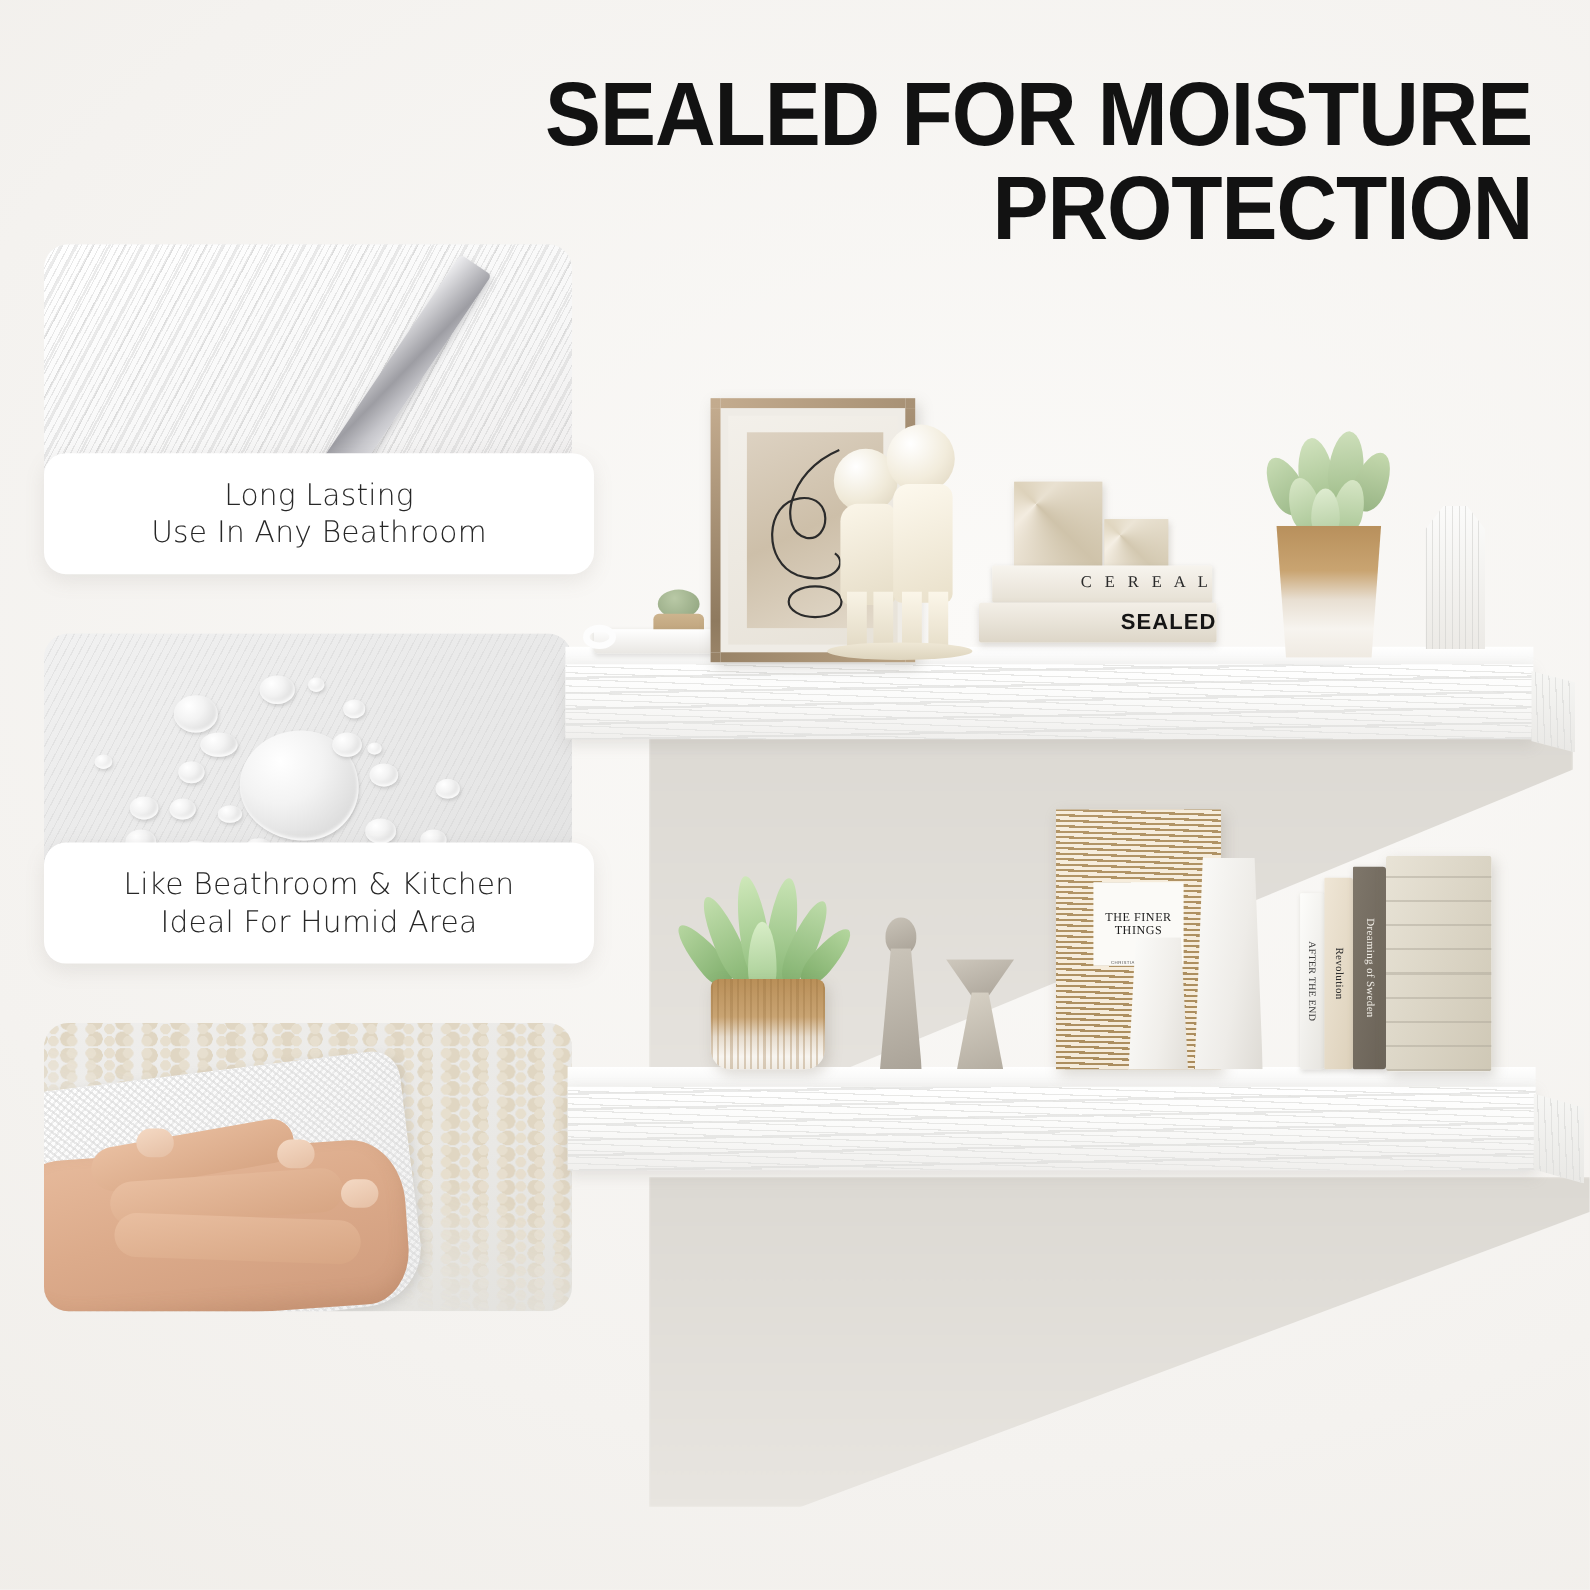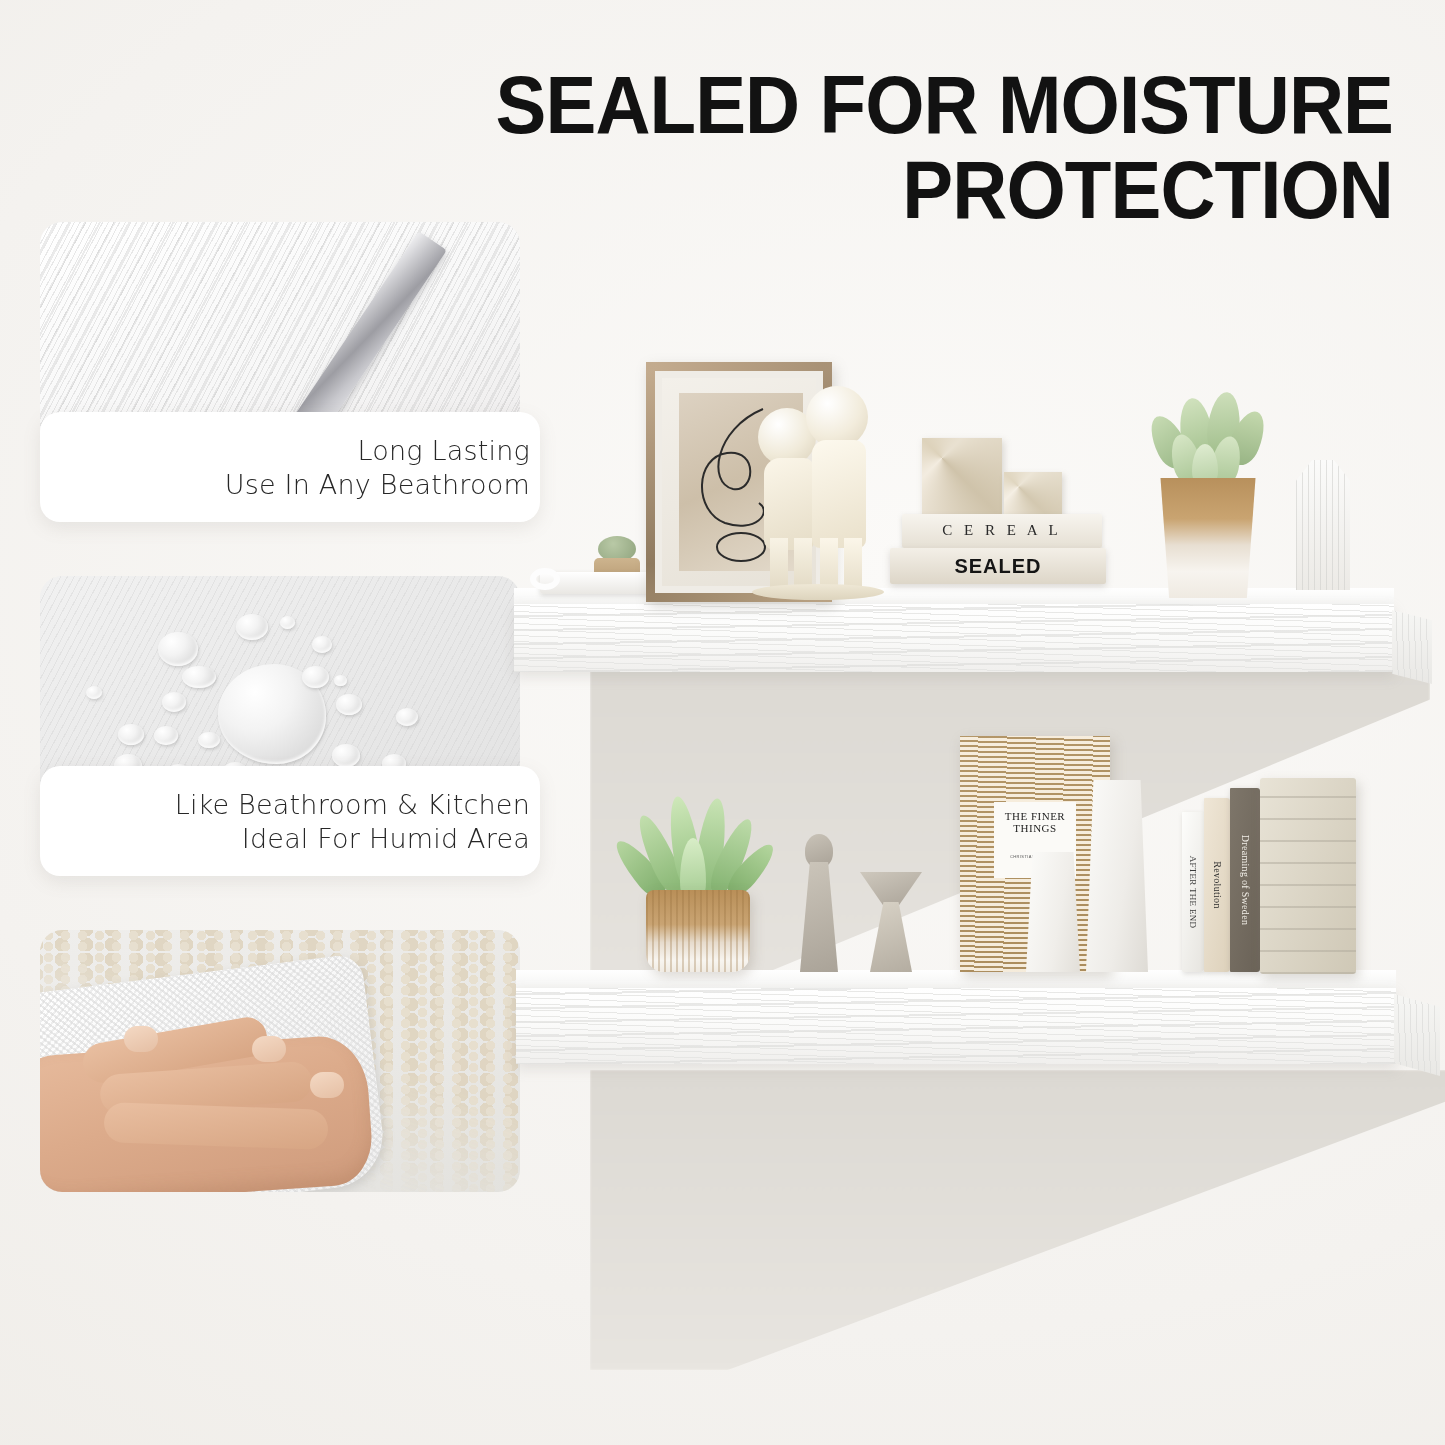--- a/index.html
+++ b/index.html
@@ -35,21 +35,21 @@
   .tile-card{
     position:relative;margin:-72px auto 0;width:480px;
     background:#ffffff;border-radius:20px;
     padding:22px 10px 20px;
     box-shadow:0 6px 18px rgba(120,115,108,.13);
     text-align:center;
     z-index:3;
   }
   .tile-card p{
     margin:0;font-size:27px;line-height:1.26;color:#272727;
-    font-family:"DejaVu Sans",sans-serif;font-weight:300;letter-spacing:.2px;text-align:right;
+    font-family:"DejaVu Sans",sans-serif;font-weight:300;letter-spacing:.2px;
   }
 
   
   .woodgrain{position:absolute;inset:0;
     background:
       repeating-linear-gradient(118deg, rgba(205,205,205,.45) 0px, rgba(205,205,205,.45) 1px, rgba(255,255,255,0) 1px, rgba(255,255,255,0) 5px),
       repeating-linear-gradient(118deg, rgba(186,186,186,.28) 0px, rgba(186,186,186,.28) 2px, rgba(255,255,255,0) 2px, rgba(255,255,255,0) 13px),
       linear-gradient(160deg,#ffffff 0%,#f7f7f7 55%,#eceaea 100%);
   }
   .driver{position:absolute;left:236px;top:-24px;width:34px;height:250px;
@@ -136,21 +136,21 @@
 
   .book{position:absolute;border-radius:2px;}
   .succ-leaf{position:absolute;border-radius:50% 50% 46% 46%/62% 62% 38% 38%;}
   .pot{position:absolute;}
   .vase{position:absolute;}
   .cyl{position:absolute;}
   .spine{position:absolute;border-radius:1px 3px 3px 1px;}
   .spine span{position:absolute;left:50%;top:50%;white-space:nowrap;
     transform:translate(-50%,-50%) rotate(90deg);font-size:9px;letter-spacing:.3px;}
 
-  .lbl{position:absolute;width:100%;text-align:center;font-family:"Liberation Serif",serif;}
+  .lbl{position:absolute;width:100%;text-align:right;font-family:"Liberation Serif",serif;}
 </style>
 </head>
 <body>
 
 <div class="stage">
 
   <div class="headline">
     <span>SEALED FOR MOISTURE</span>
     <span>PROTECTION</span>
   </div>
@@ -362,21 +362,21 @@
                   clip-path:polygon(32% 0%, 68% 0%, 100% 100%, 0% 100%);
                   background:linear-gradient(160deg,#d8d2c6,#b4ada1);"></div>
     </div>
 
     <div class="obj" style="left:490px;top:436px;width:150px;height:236px;
                 background:
                   repeating-linear-gradient(2deg, rgba(150,115,62,.55) 0 2px, rgba(250,242,228,.9) 2px 5px),
                   linear-gradient(150deg,#d8c29c,#c1a87f);
                 box-shadow:3px 5px 12px rgba(150,140,125,.32);">
       <div style="position:absolute;left:34px;top:66px;width:82px;height:76px;background:#fbfaf7;
-                  text-align:center;padding-top:8px;box-sizing:border-box;">
+                  text-align:center;padding-top:26px;box-sizing:border-box;">
         <div style="font-family:'Liberation Serif',serif;font-size:11px;letter-spacing:.5px;color:#1e1e1e;">THE FINER</div>
         <div style="font-family:'Liberation Serif',serif;font-size:11px;letter-spacing:.5px;color:#1e1e1e;">THINGS</div>
         <div style="margin-top:20px;font-size:4px;letter-spacing:.4px;color:#555;">CHRISTIANE LEMIEUX</div>
       </div>
     </div>
 
     <div class="obj cyl" style="left:616px;top:480px;width:62px;height:192px;
                 clip-path:polygon(12% 0%, 88% 0%, 100% 100%, 0% 100%);
                 background:linear-gradient(100deg,#fbfbf9 0%,#eeece8 60%,#dedbd5 100%);
                 box-shadow:3px 5px 12px rgba(150,146,138,.3);"></div>

